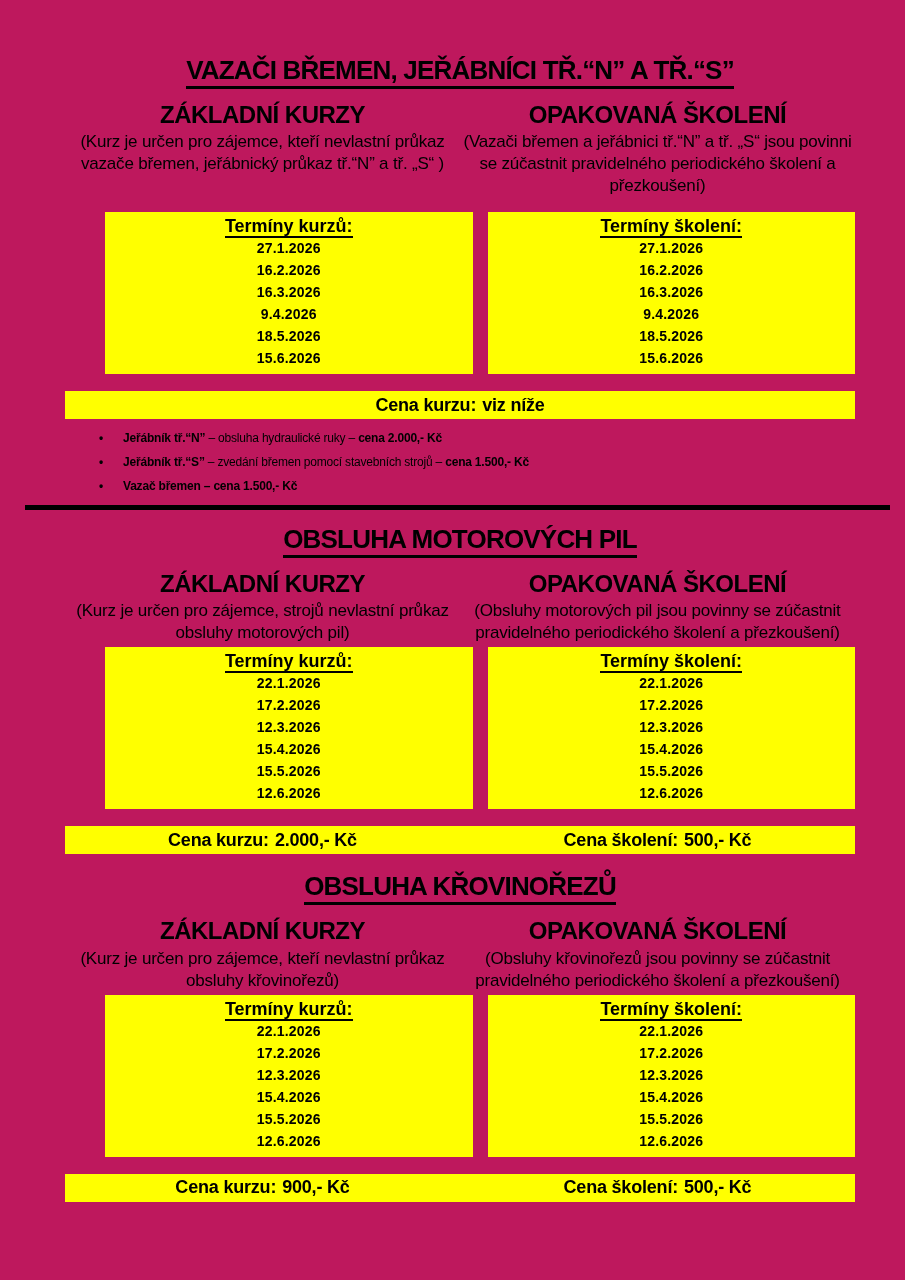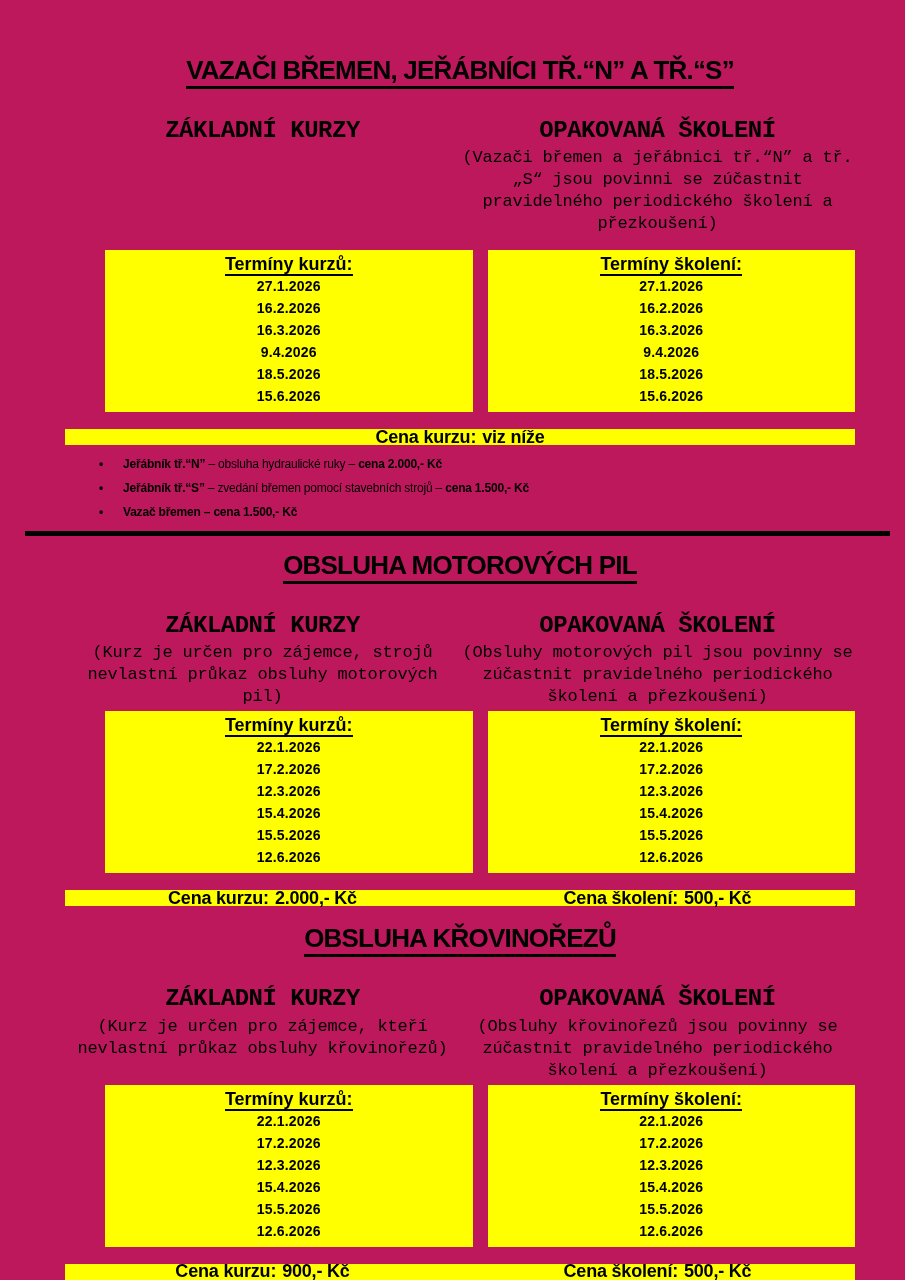--- a/index.html
+++ b/index.html
@@ -8,31 +8,31 @@
   .page {
     width:905px; height:1280px; background:#be185d; color:#000;
     font-family:"Liberation Sans", sans-serif;
     padding:50px 50px 0 65px; overflow:hidden; position:relative;
   }
   .sec-title { text-align:center; margin:0; }
   .sec-title .u-thick {
     display:inline-block; font-size:26px; font-weight:bold; letter-spacing:-0.8px;
     border-bottom:3px solid #000; padding-bottom:1px; line-height:1.1;
   }
-  .cols { display:flex; margin-top:28px;font-family:Liberation Mono, monospace; }
+  .cols { display:flex; margin-top:12px; }
   .col { flex:1 1 0; text-align:center; }
   .col-heading { font-size:24px; font-weight:bold; letter-spacing:-0.5px; margin:0 0 3px 0; line-height:1.15; }
   .col-desc { font-size:17px; line-height:22px; margin:0; letter-spacing:-0.2px; }
   .boxes { display:flex; gap:15px; margin-top:15px;margin-left:40px; }
   .boxes.tight { margin-top:3px; }
   .datebox { flex:1 1 0; background:var(--hl); text-align:center; padding:3px 0 5px 0; }
   .datebox-heading { font-size:18px; font-weight:bold; line-height:22px; }
   .datebox-heading .u { border-bottom:2px solid #000; padding-bottom:0; }
   .date-line { font-size:14px; font-weight:bold; line-height:22px; letter-spacing:0.2px; }
-  .priceband { display:flex; background:var(--hl); margin-top:17px; height:16px; align-items:center; }
+  .priceband { display:flex; background:var(--hl); margin-top:17px; height:28px; align-items:center; }
   .price-half { flex:1 1 0; text-align:center; font-size:18px; font-weight:bold; letter-spacing:-0.2px; }
   .price-half .lbl { margin-right:6px; }
   .bullets { margin:7px 0 0 30px; }
   .bullet { font-size:12px; line-height:24px; letter-spacing:-0.2px; }
   .bullet .dot { display:inline-block; width:28px; text-align:left; padding-left:4px; font-weight:bold; }
   .b { font-weight:bold; }
   .divider { border:none; border-top:5px solid #000; margin:7px -35px 0 -40px; }
   .mt8 { margin-top:9px; }
   .mt12 { margin-top:12px; }
 </style>
@@ -41,20 +41,21 @@
 
 <div class="page" style="--hl:#FFFF00;">
 
   <h1 class="sec-title">
     <span class="u-thick">VAZAČI BŘEMEN, JEŘÁBNÍCI TŘ.“N” A TŘ.“S”</span>
   </h1>
 
   <div class="cols">
     <div class="col">
       <h2 class="col-heading">ZÁKLADNÍ KURZY</h2>
+      <p class="col-desc">(Kurz je určen pro zájemce, kteří nevlastní průkaz vazače břemen, jeřábnický průkaz tř.“N” a tř. „S“ )</p>
     </div>
     <div class="col">
       <h2 class="col-heading">OPAKOVANÁ ŠKOLENÍ</h2>
       <p class="col-desc">(Vazači břemen a jeřábnici tř.“N” a tř. „S“ jsou povinni se zúčastnit pravidelného periodického školení a přezkoušení)</p>
     </div>
   </div>
 
   <div class="boxes">
     <div class="datebox">
       <div class="datebox-heading"><span class="u">Termíny kurzů:</span></div>

